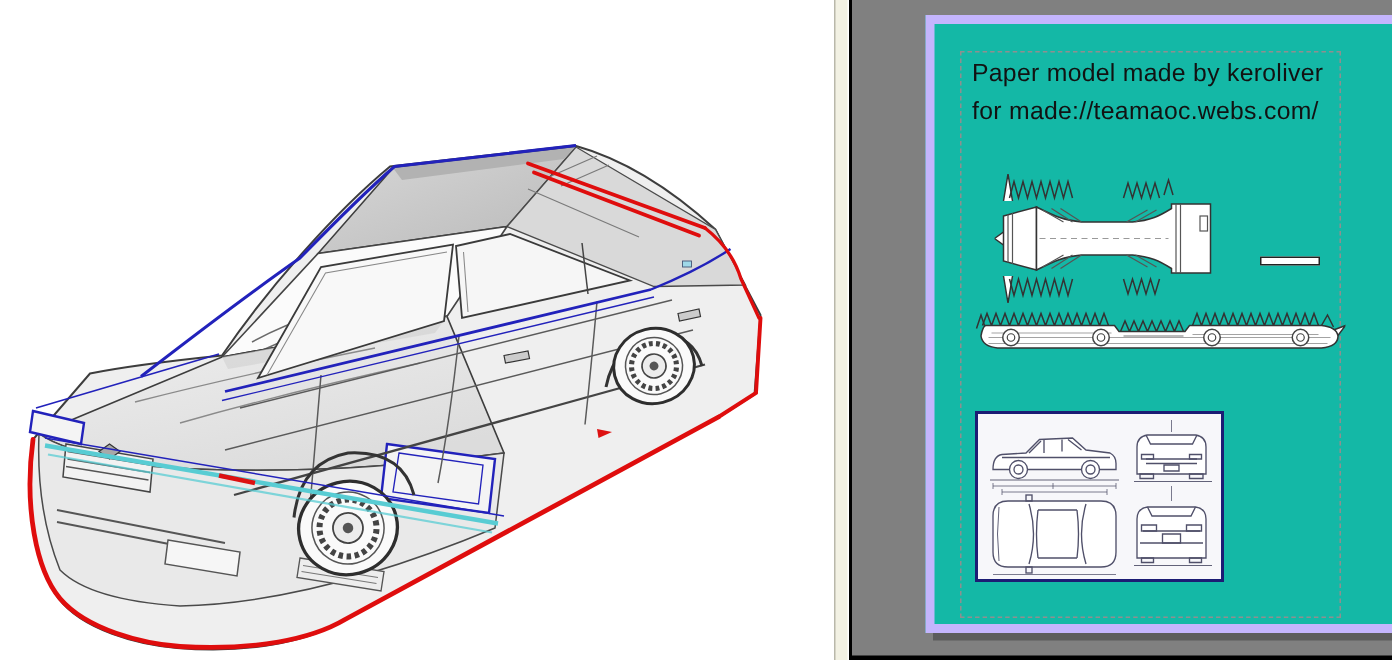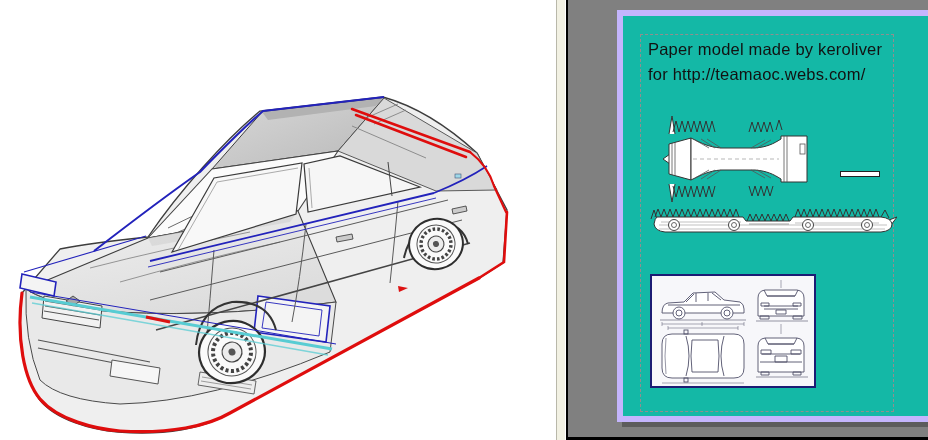--- a/index.html
+++ b/index.html
@@ -152,21 +152,21 @@
 
   <div class="splitter"></div>
 
   <div class="pagepanel">
     <div class="page">
 
       <div class="printmargin"></div>
 
       <div class="credit">
         <div>Paper model made by keroliver</div>
-        <div>for http://teamaoc.webs.com/</div>
+        <div>for made://teamaoc.webs.com/</div>
       </div>
 
       <svg class="partA" viewBox="0 0 150 90">
         <g stroke="#333" stroke-width="1" fill="#ffffff">
           <path d="M6,18 L9,0 L12,18" fill="#fff"></path>
           <path d="M10,16 L13,5 L16,16 L19,5 L22,16 L25,5 L28,16 L31,5 L34,16 L37,5 L40,16 L43,5 L46,16 L49,5 L52,16" fill="none"></path>
           <path d="M86,16 L89,6 L92,16 L95,6 L98,16 L101,6 L104,16 L107,6 L110,16" fill="none"></path>
           <path d="M113,14 L116,4 L119,14" fill="none"></path>
           <path d="M6,68 L9,86 L12,68" fill="#fff"></path>
           <path d="M10,70 L13,81 L16,70 L19,81 L22,70 L25,81 L28,70 L31,81 L34,70 L37,81 L40,70 L43,81 L46,70 L49,81 L52,70" fill="none"></path>

